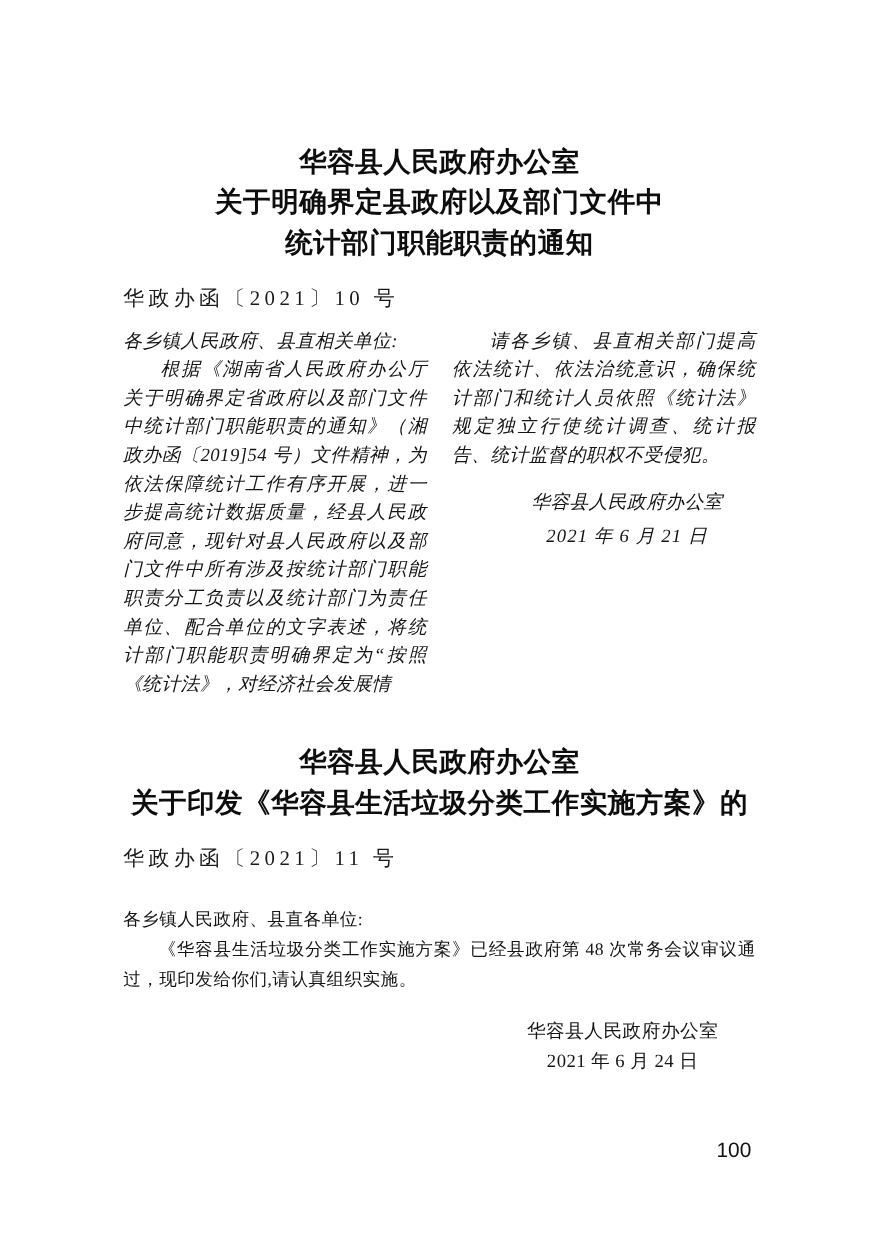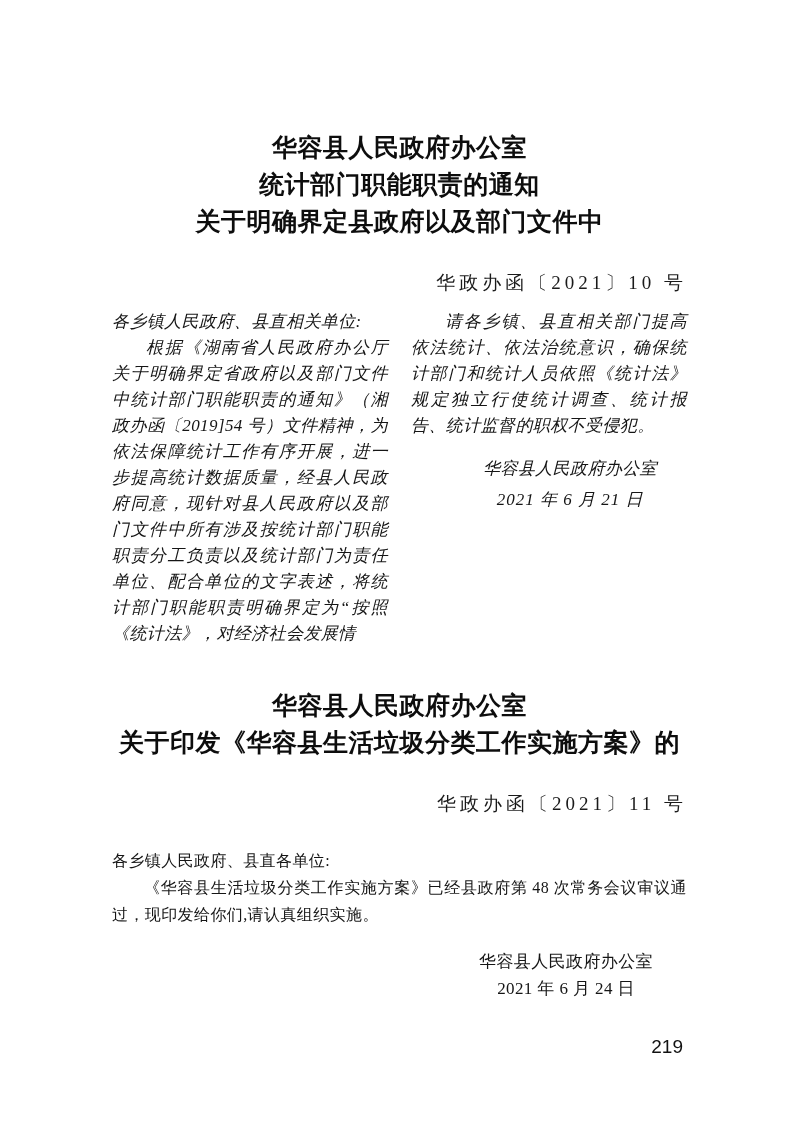--- a/index.html
+++ b/index.html
@@ -24,22 +24,22 @@
     text-align: center;
     font-weight: 700;
     font-size: 25px;
     line-height: 37px;
     letter-spacing: 0.5px;
     color: #0d0d0d;
   }
   .notice-title .t-line { display: block; }
   
   .doc-num {
-    margin-top: 30px;
-    text-align: right;
+    margin-top: 18px;
+    text-align: left;
     font-size: 19px;
     letter-spacing: 4px;
     color: #1a1a1a;
   }
   
   .two-col {
     margin-top: 13px;
     display: flex;
     gap: 23px;
     font-size: 17px;
@@ -95,22 +95,22 @@
   }
 </style>
 </head>
 <body>
 
 <div class="page">
 
   <section>
     <h1 class="notice-title">
       <span class="t-line">华容县人民政府办公室</span>
+      <span class="t-line">关于明确界定县政府以及部门文件中</span>
       <span class="t-line">统计部门职能职责的通知</span>
-      <span class="t-line">关于明确界定县政府以及部门文件中</span>
     </h1>
 
     <div class="doc-num">华政办函〔2021〕10 号</div>
 
     <div class="two-col">
       <div class="col">
         <p>各乡镇人民政府、县直相关单位:</p>
         <p class="indent">根据《湖南省人民政府办公厅关于明确界定省政府以及部门文件中统计部门职能职责的通知》（湘政办函〔2019]54 号）文件精神，为依法保障统计工作有序开展，进一步提高统计数据质量，经县人民政府同意，现针对县人民政府以及部门文件中所有涉及按统计部门职能职责分工负责以及统计部门为责任单位、配合单位的文字表述，将统计部门职能职责明确界定为“按照《统计法》，对经济社会发展情</p>
       </div>
       <div class="col">
@@ -135,14 +135,14 @@
       <p>各乡镇人民政府、县直各单位:</p>
       <p class="indent">《华容县生活垃圾分类工作实施方案》已经县政府第 48 次常务会议审议通过，现印发给你们,请认真组织实施。</p>
     </div>
 
     <div class="sig2">
       <div class="sig-name">华容县人民政府办公室</div>
       <div class="sig-date">2021 年 6 月 24 日</div>
     </div>
   </section>
 
-  <div class="page-num">219</div>
+  <div class="page-num">100</div>
 </div>
 
 </body></html>

